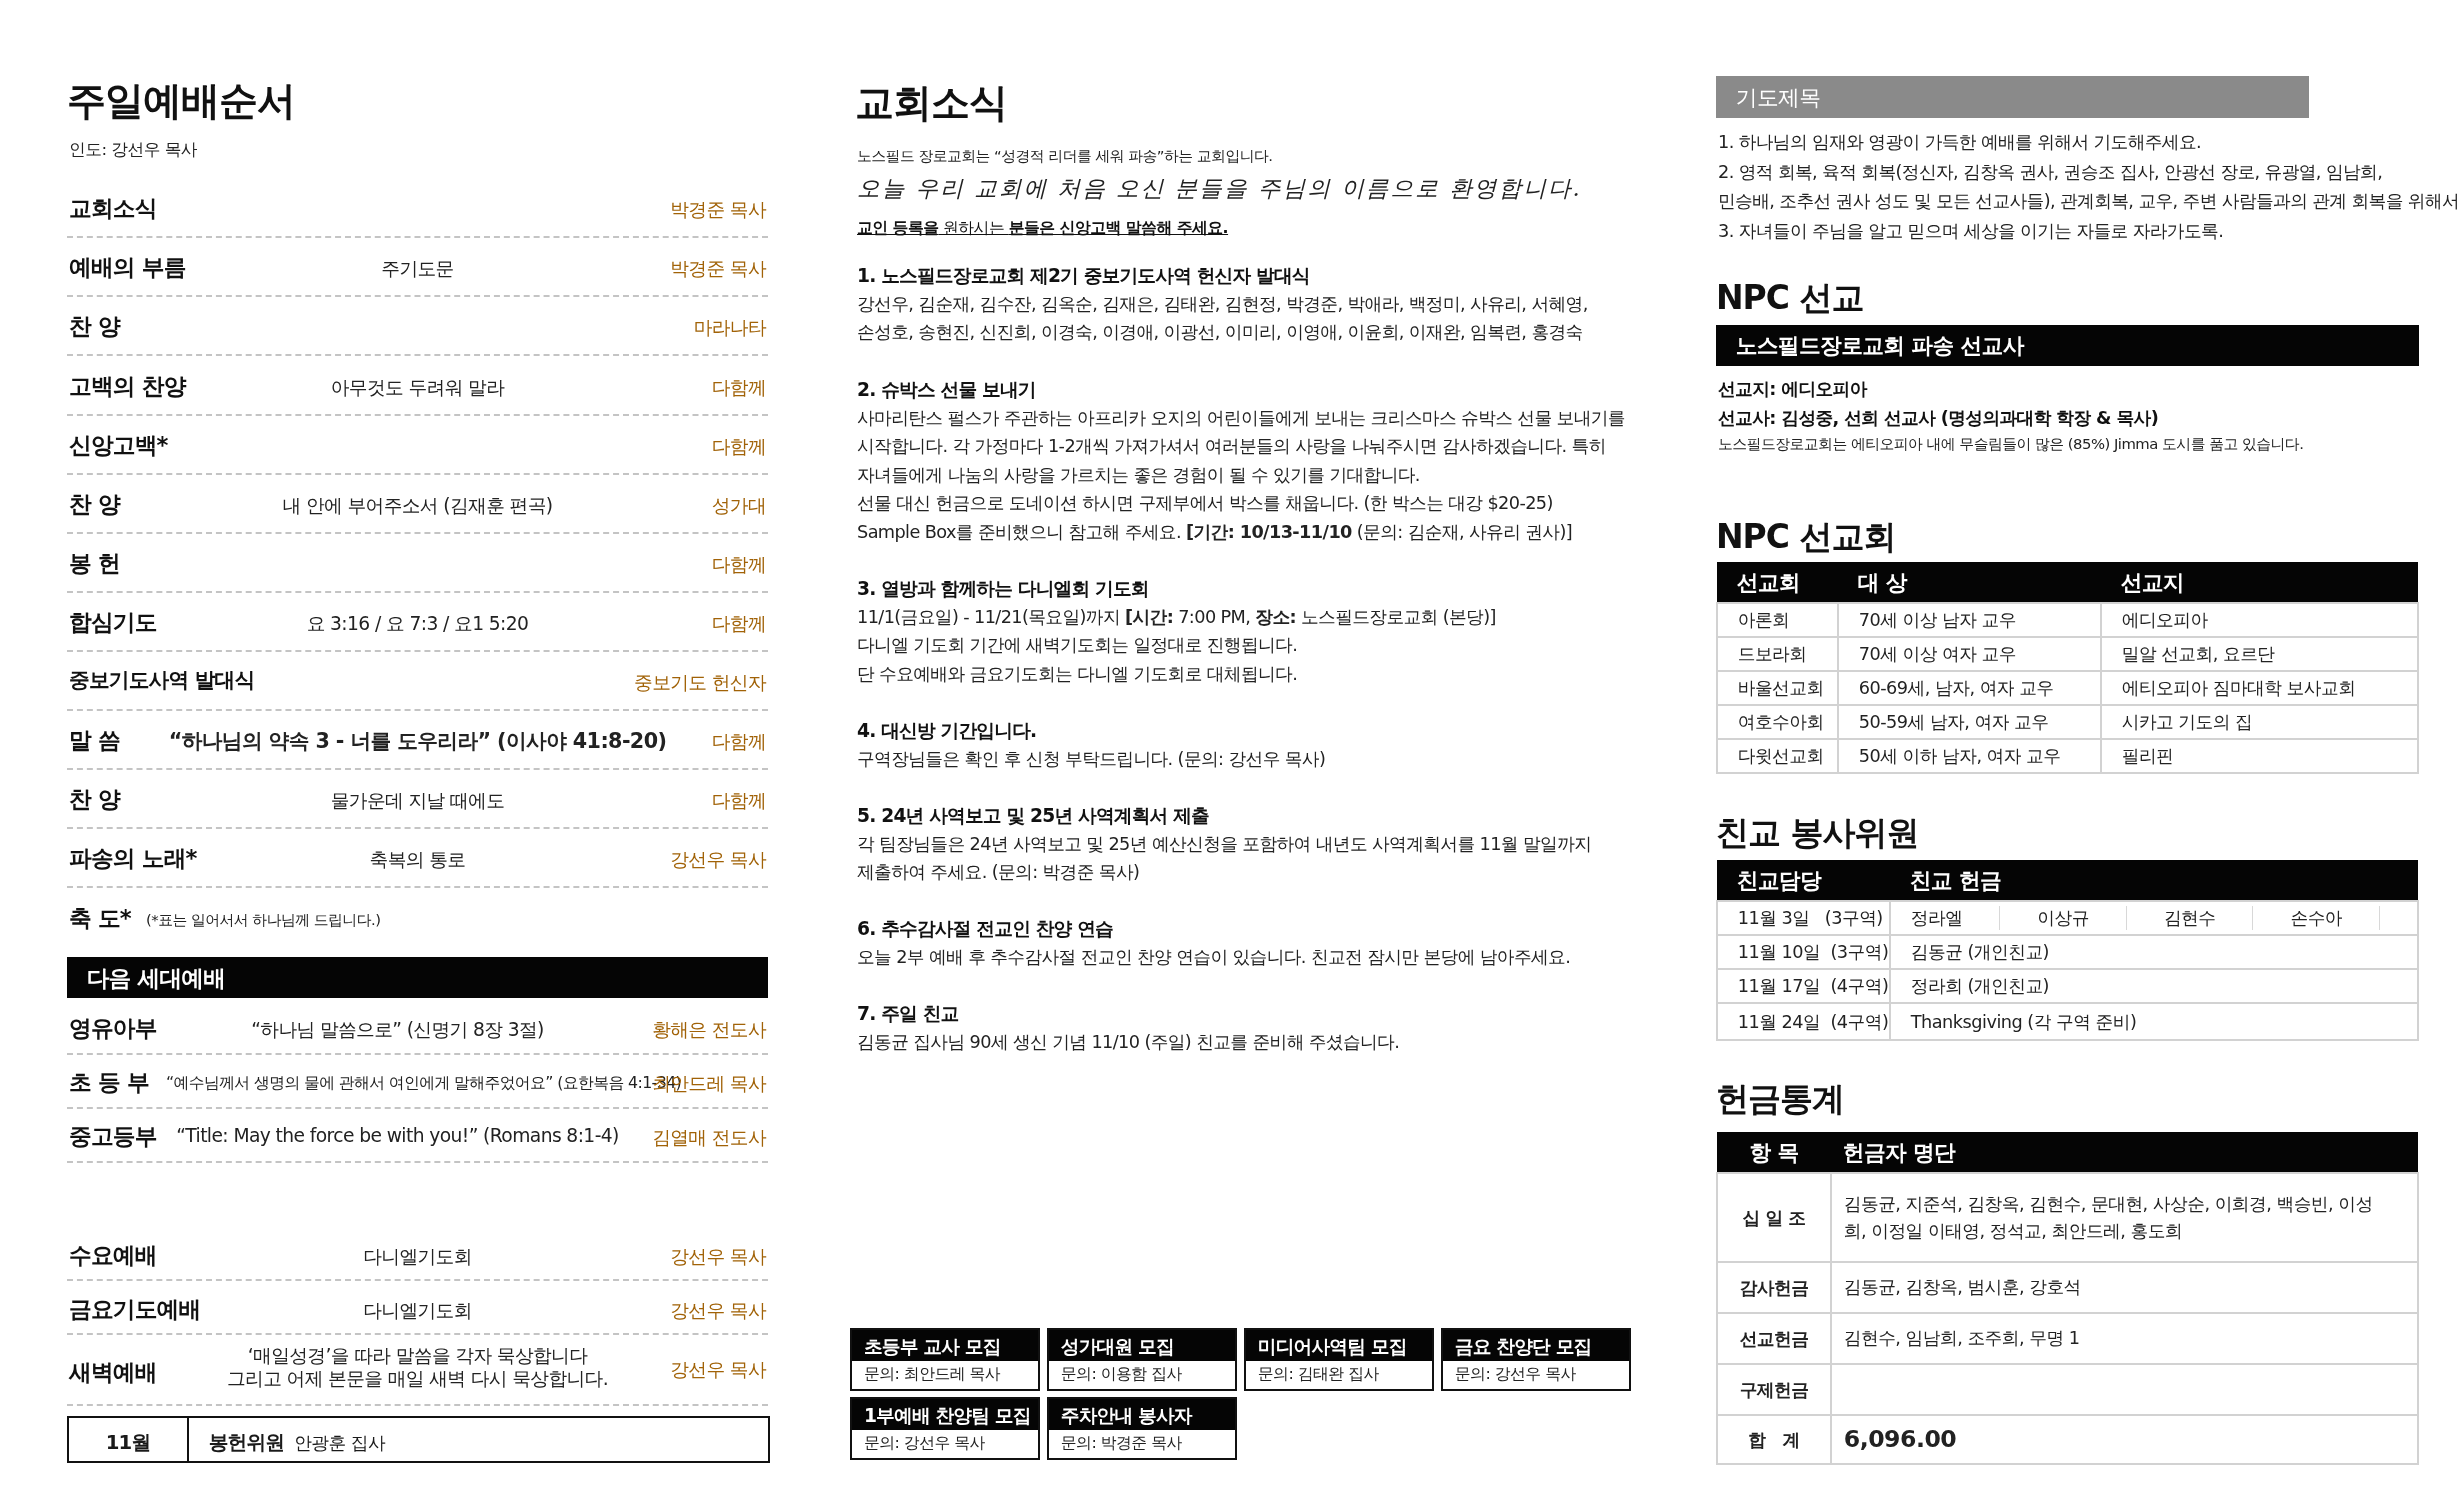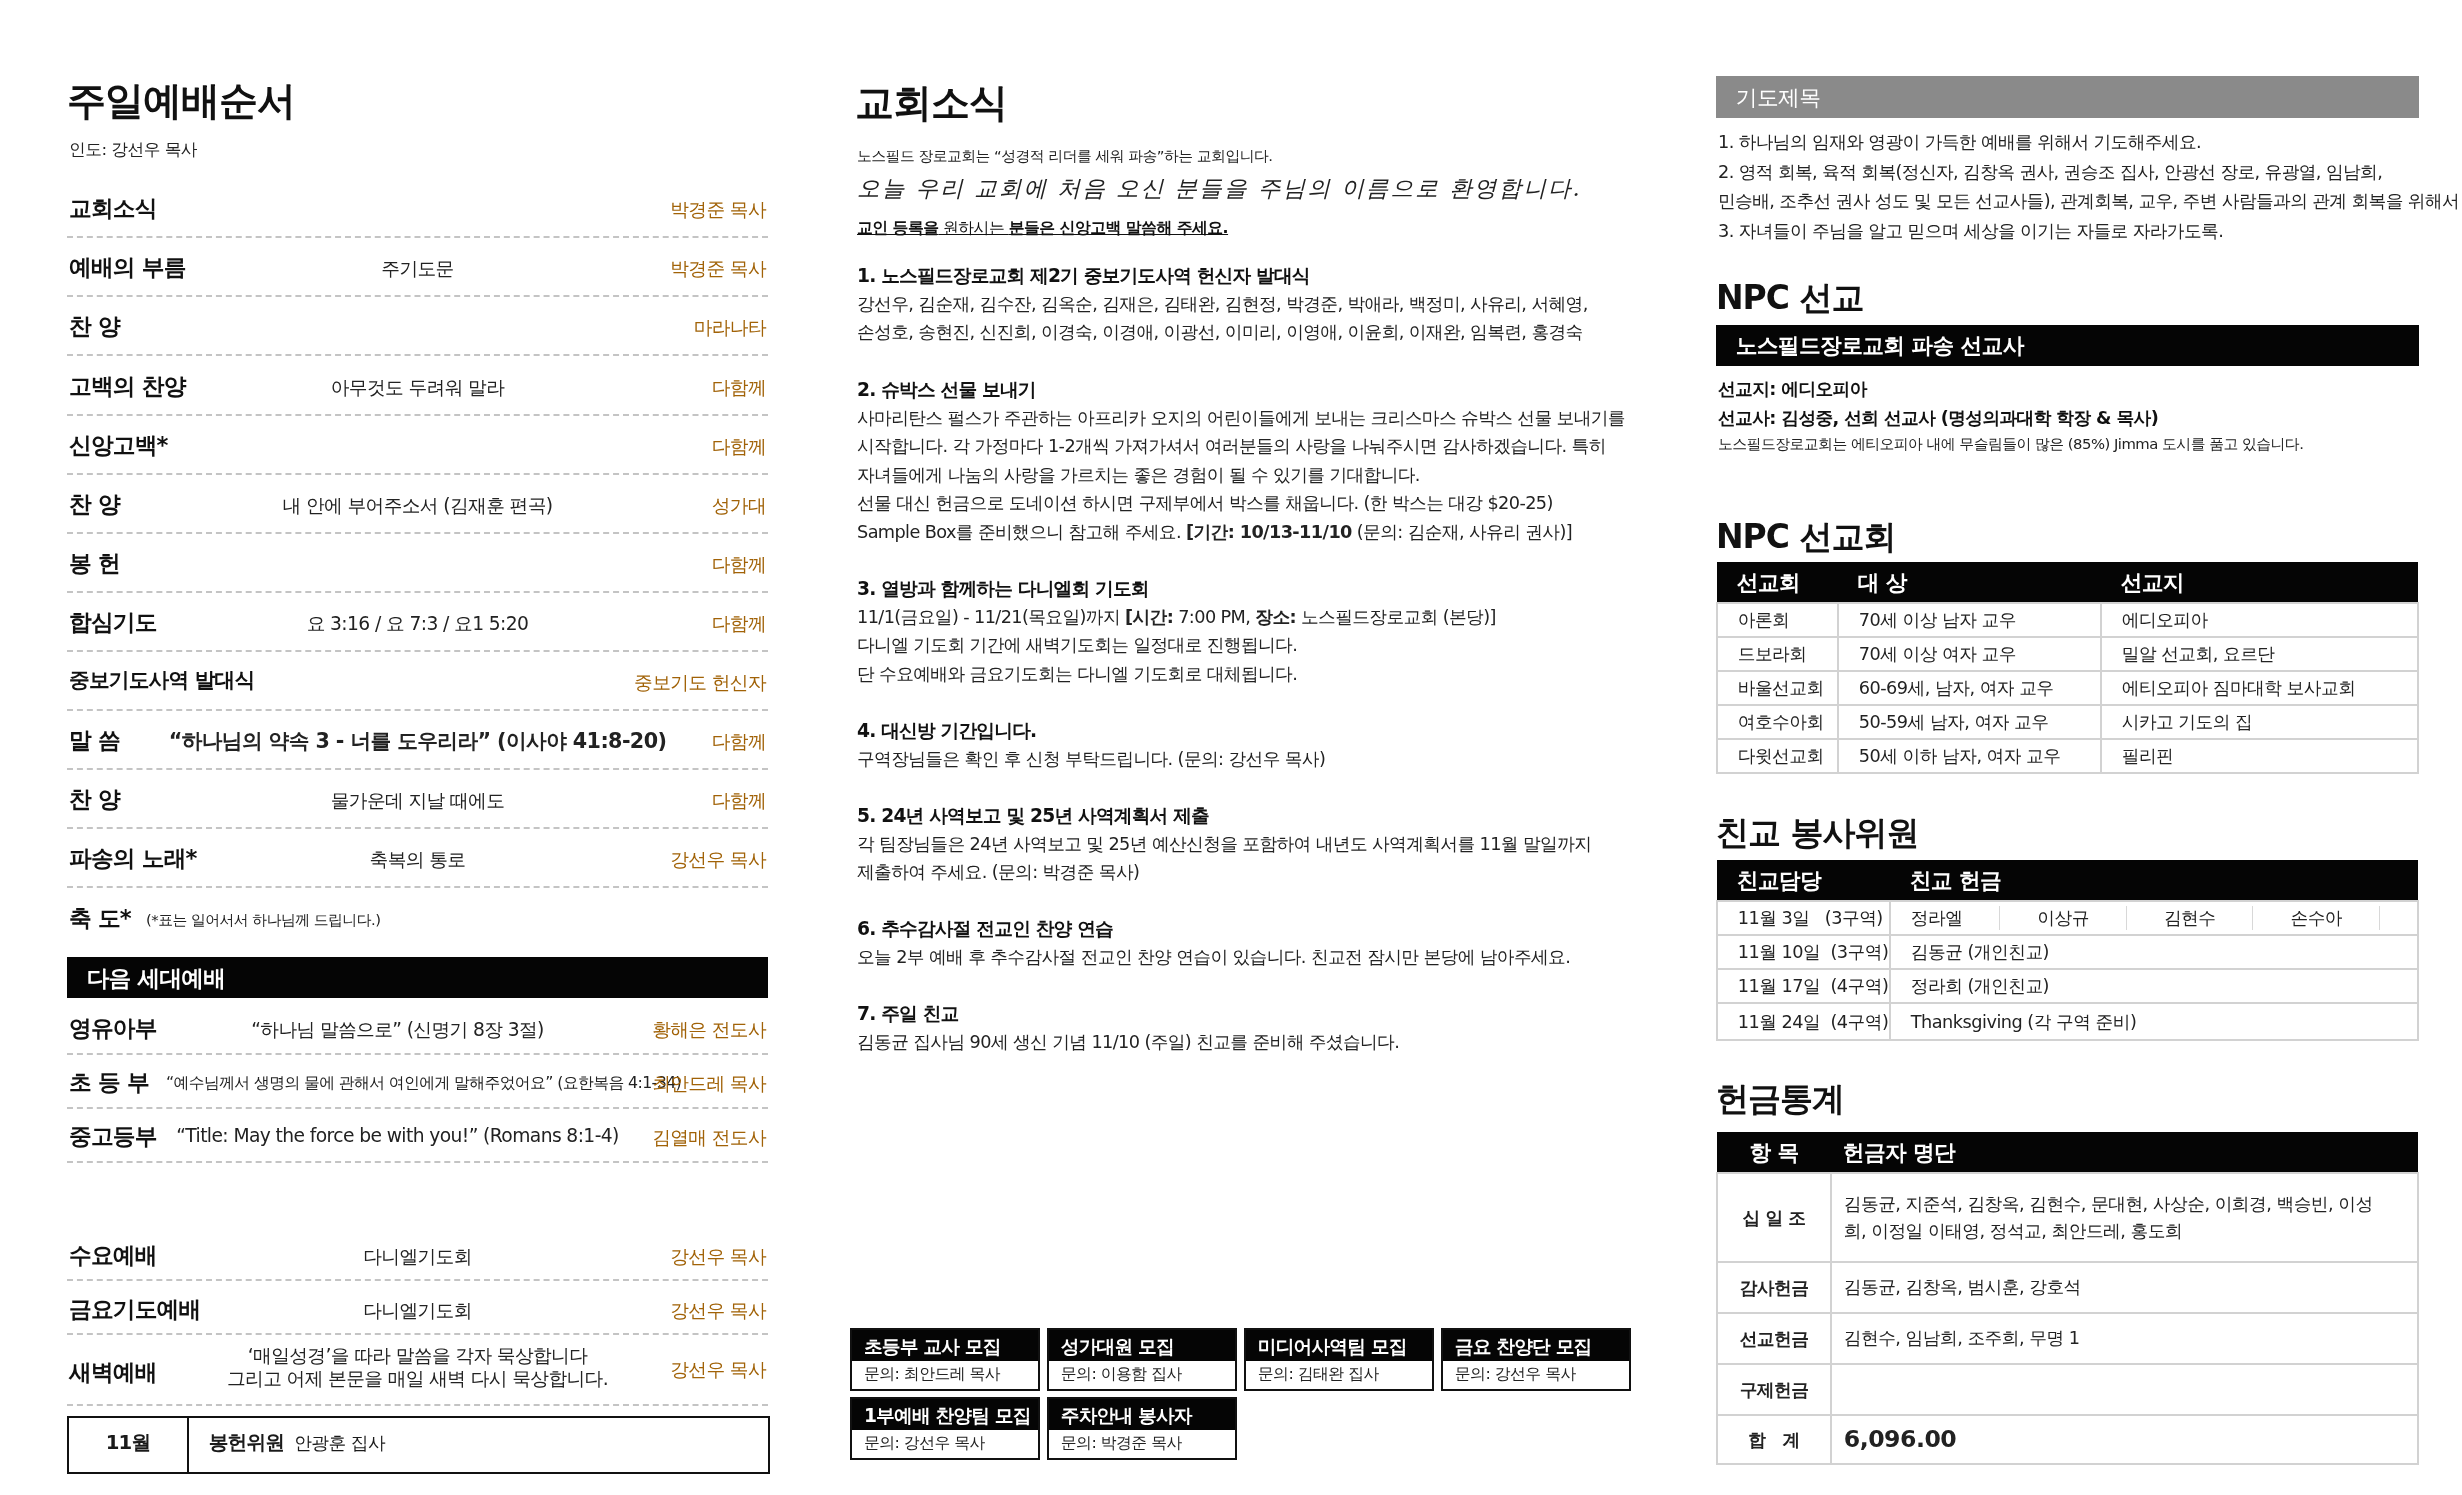--- a/index.html
+++ b/index.html
@@ -18,21 +18,21 @@
   .order-row .mid.shift { left: 59px; right: 99px; }
   .order-row .rt { position: absolute; right: 2px; top: 15.8px; font-size: 18.7px; color: #a16207; letter-spacing: -0.6px; white-space: nowrap; }
   .order-row .note { position: absolute; left: 79px; top: 19.7px; font-size: 14.8px; color: #222; letter-spacing: -0.5px; }
   .order-row.noline { border-bottom: none; }
   .order-row.tall { height: 71px; }
   .order-row.tall .mid { top: 9.9px; line-height: 22.7px; }
   .order-row.tall .lbl, .order-row.tall .rt { top: 21.7px; }
 
   .black-bar { position: absolute; left: 0; width: 701px; height: 41px; background: #050505; color: #fff; font-size: 22.7px; font-weight: bold; padding: 5.9px 0 0 19.7px; letter-spacing: -0.8px; }
 
-  .month-box { position: absolute; left: 0; top: 1416px; width: 703px; height: 58px; border: 2px solid #111; display: flex; }
+  .month-box { position: absolute; left: 0; top: 1416px; width: 703px; height: 47px; border: 2px solid #111; display: flex; }
   .month-box .m { width: 120px; border-right: 2px solid #111; font-weight: bold; font-size: 19.7px; text-align: center; padding-top: 10.8px; letter-spacing: -0.8px; }
   .month-box .lab { font-weight: bold; font-size: 19.7px; padding: 10.8px 0 0 19.7px; letter-spacing: -0.8px; }
   .month-box .val { font-size: 17.7px; padding: 12.8px 0 0 9.9px; letter-spacing: -0.5px; }
 
   
   .col-mid { position: absolute; left: 855px; top: 0; width: 790px; height: 1495px; }
   .intro { position: absolute; left: 2px; top: 147px; font-size: 14.8px; color: #222; letter-spacing: -0.5px; }
   .script { position: absolute; left: 2px; top: 173px; font-family: "DejaVu Serif", serif; font-style: italic; font-size: 22.7px; color: #222; letter-spacing: 2px; }
   .register { position: absolute; left: 2px; top: 218px; font-size: 15.8px; color: #111; text-decoration: underline; letter-spacing: -0.5px; }
   .register b { font-weight: bold; }
@@ -40,21 +40,21 @@
   .news .h { font-size: 18.7px; font-weight: bold; letter-spacing: -0.8px; color: #111; line-height: 27.6px; }
   .news .p { font-size: 17.7px; color: #222; letter-spacing: -0.6px; line-height: 28.6px; white-space: nowrap; }
   .news .p b { font-weight: bold; }
 
   .recruit { position: absolute; width: 190px; border: 2px solid #111; background: #fff; }
   .recruit .rh { background: #050505; color: #fff; font-size: 18.7px; font-weight: bold; height: 30.5px; padding: 3.9px 0 0 11.8px; letter-spacing: -0.8px; white-space: nowrap; }
   .recruit .rb { font-size: 15.8px; color: #222; height: 28.6px; padding: 3.9px 0 0 11.8px; letter-spacing: -0.5px; white-space: nowrap; }
 
   
   .col-right { position: absolute; left: 1716px; top: 0; width: 705px; height: 1495px; }
-  .gray-bar { position: absolute; left: 0; top: 76px; width: 703px; height: 42px; background: #8a8a8a; color: #fff; font-size: 21.7px; padding: 6.9px 0 0 19.7px; letter-spacing: -0.5px; }
+  .gray-bar { position: absolute; left: 0; top: 76px; width: 593px; height: 42px; background: #8a8a8a; color: #fff; font-size: 21.7px; padding: 6.9px 0 0 19.7px; letter-spacing: -0.5px; }
   .prayer { position: absolute; left: 2px; top: 128px; width: 703px; font-size: 17.7px; color: #222; letter-spacing: -0.6px; line-height: 29.6px; white-space: nowrap; }
   .sec-title { position: absolute; left: 0; font-size: 33px; font-weight: bold; color: #111; letter-spacing: -1px; line-height: 1; }
   .bar-sub { position: absolute; left: 0; width: 703px; height: 41px; background: #050505; color: #fff; font-size: 21.7px; font-weight: bold; padding: 5.9px 0 0 19.7px; letter-spacing: -0.6px; }
   .mission { position: absolute; left: 2px; top: 375px; width: 703px; }
   .mission .b { font-size: 17.7px; font-weight: bold; color: #111; line-height: 28.6px; letter-spacing: -0.6px; }
   .mission .s { font-size: 14.8px; color: #222; line-height: 23.6px; letter-spacing: -0.5px; white-space: nowrap; }
 
   table.tbl { position: absolute; left: 0; width: 703px; border-collapse: collapse; }
   table.tbl th { background: #050505; color: #fff; text-align: left; font-size: 21.7px; font-weight: bold; height: 41px; padding: 0 0 0 19.7px; letter-spacing: -0.6px; }
   table.tbl td { border: 2px solid #d2d2d2; font-size: 17.7px; color: #222; padding: 0 0 0 19.7px; letter-spacing: -0.5px; white-space: nowrap; }

